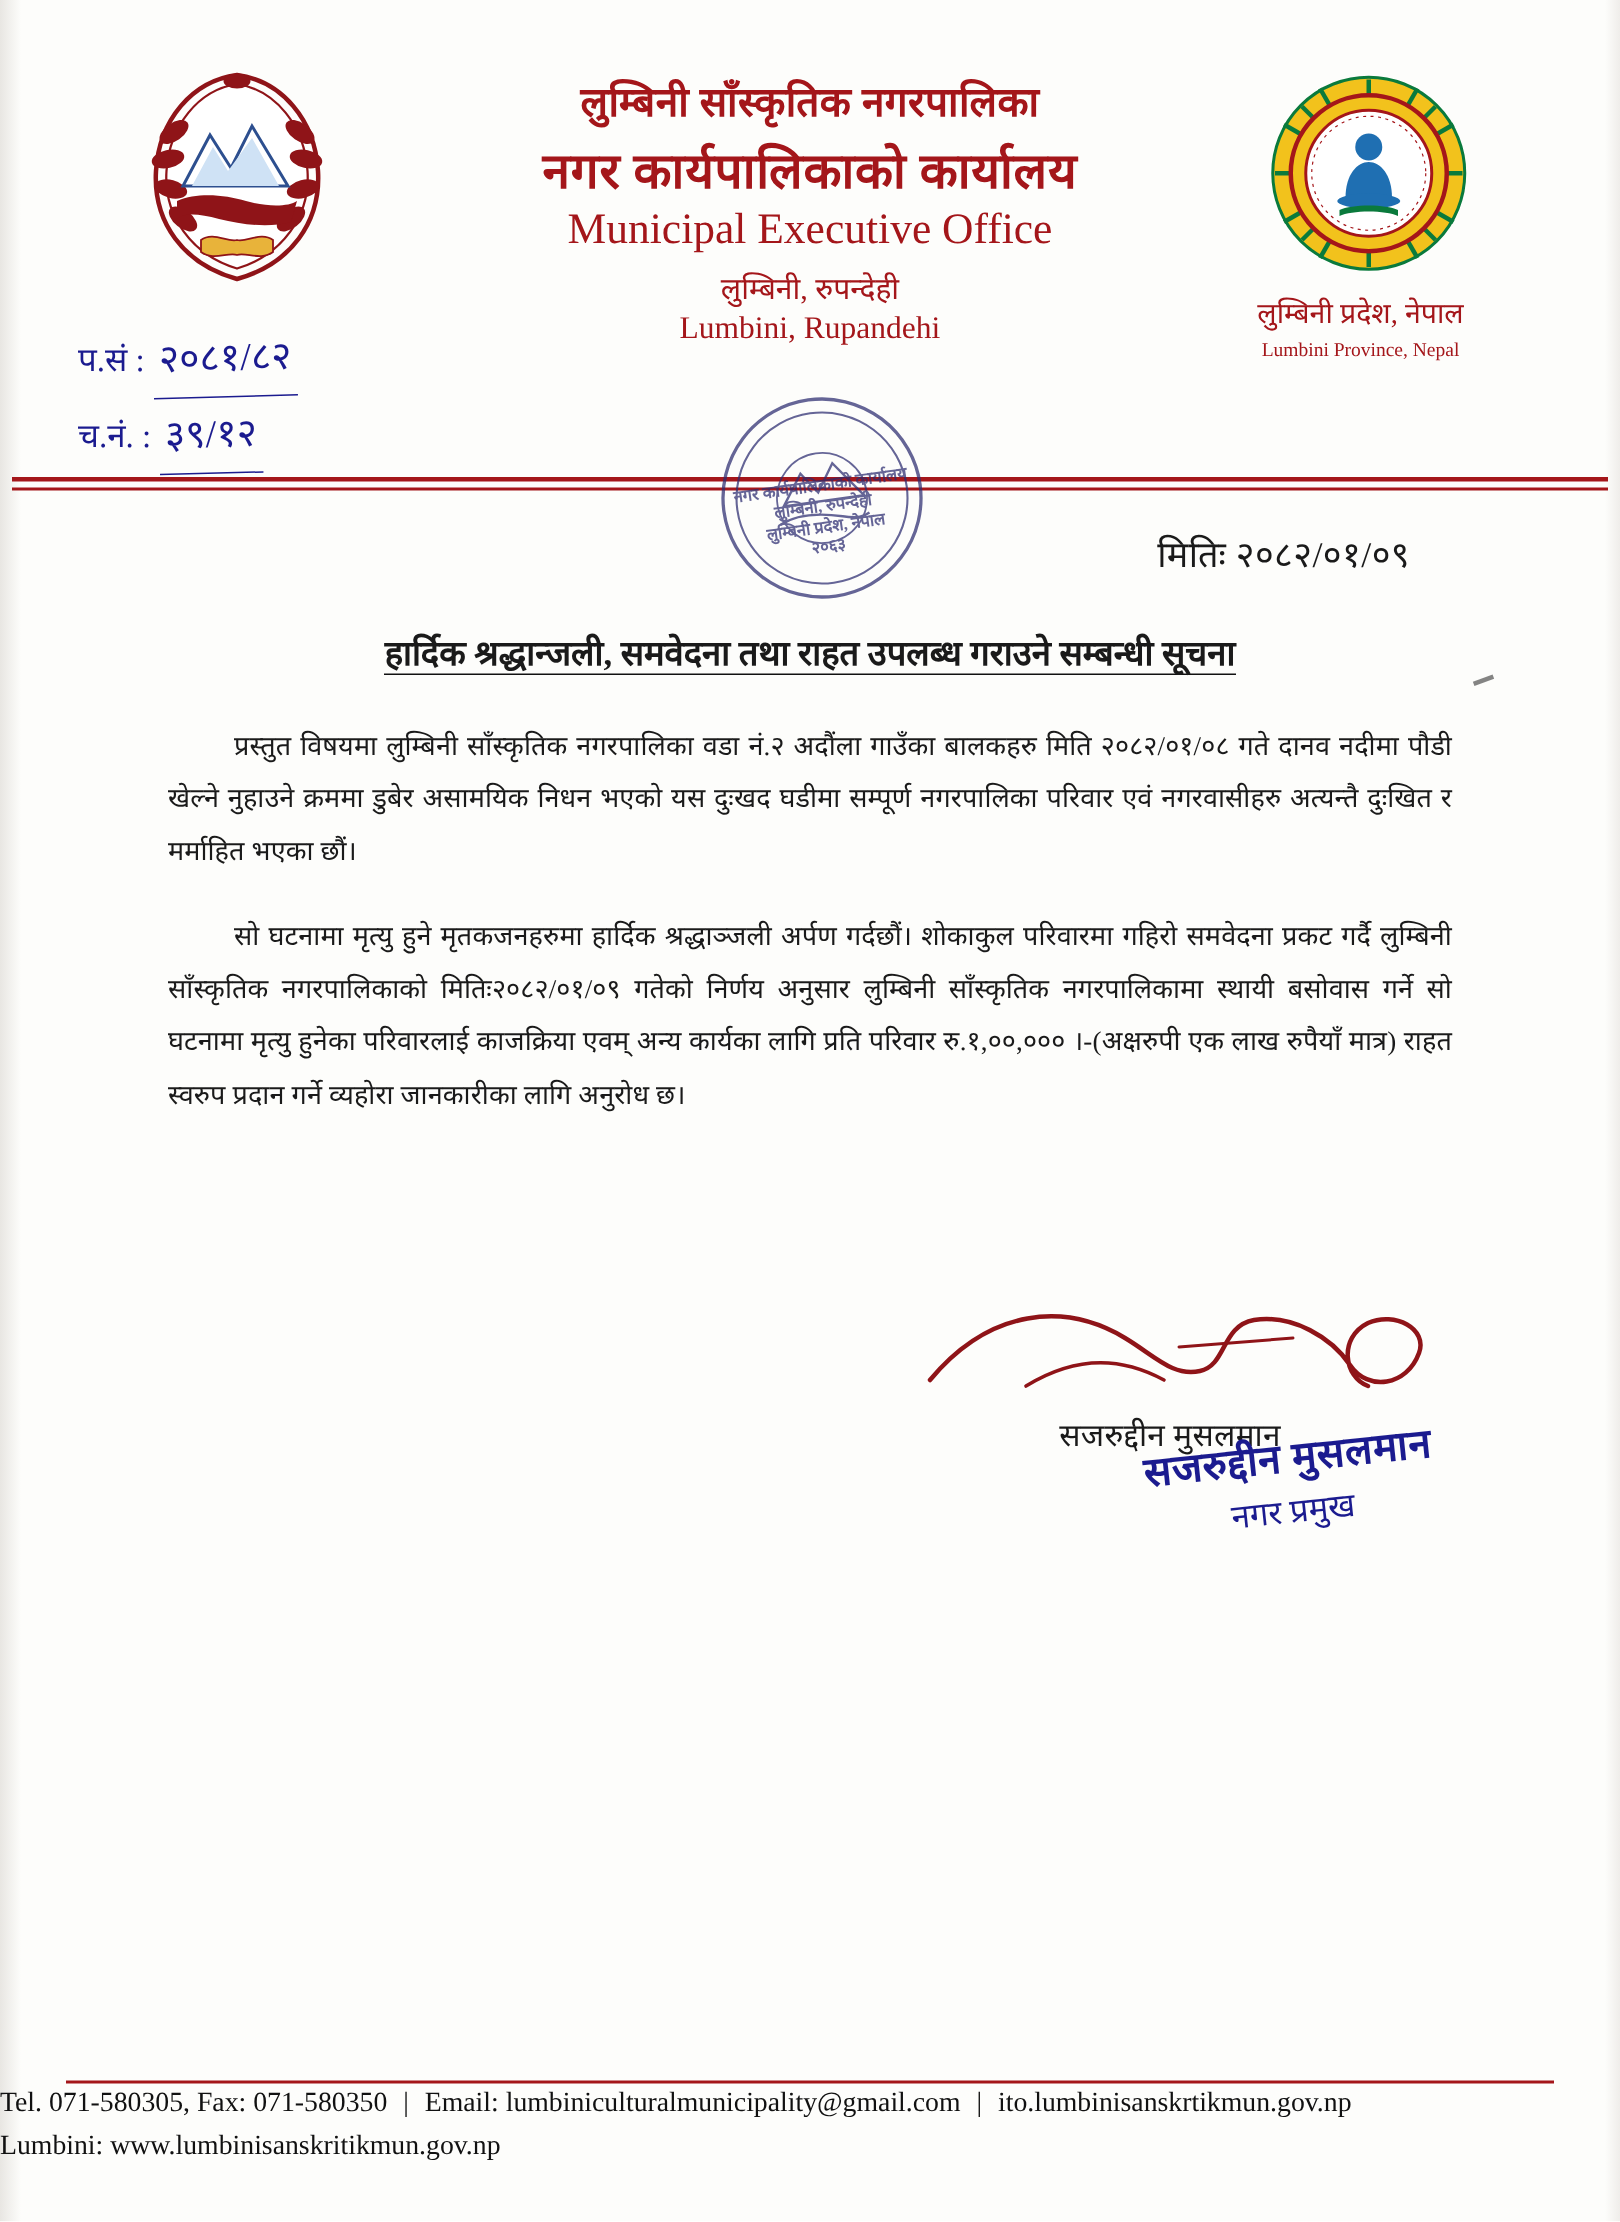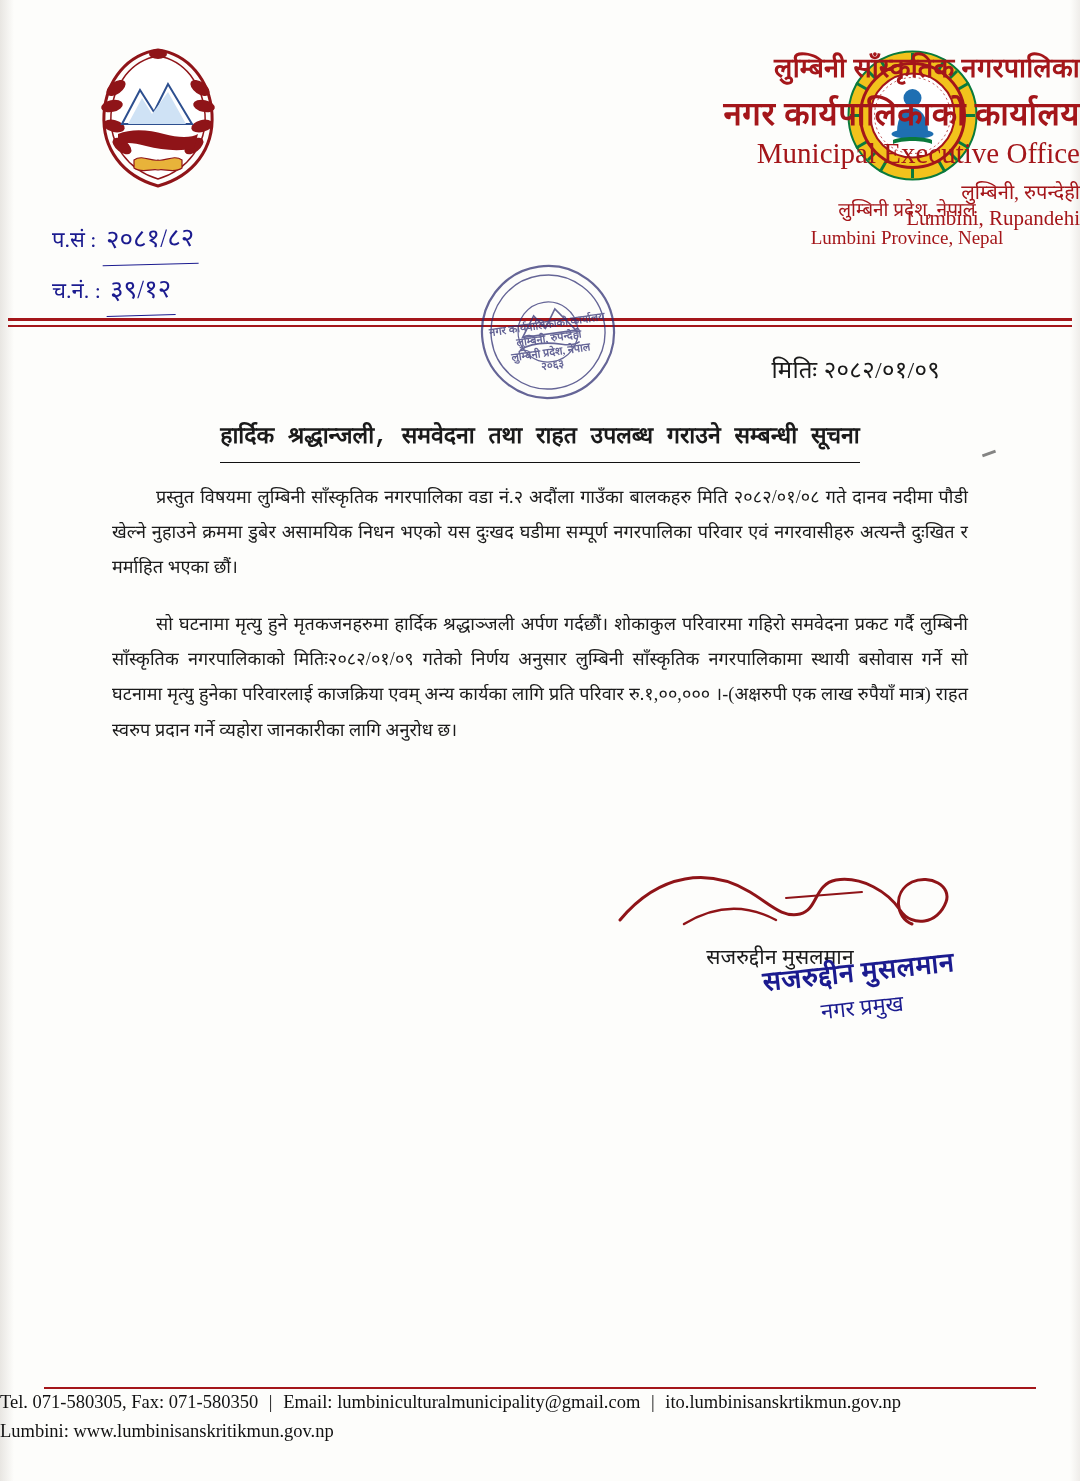--- a/index.html
+++ b/index.html
@@ -50,21 +50,21 @@
     right: 100px;
     top: 48px;
     width: 135px;
     height: 135px;
   }
   .header-center {
     position: absolute;
     left: 0;
     right: 0;
     top: 52px;
-    text-align: right;
+    text-align: center;
     color: #a4161a;
   }
   .hc-line1 {
     font-family: "Liberation Serif", serif;
     font-weight: bold;
     font-size: 27px;
     letter-spacing: 0.3px;
     line-height: 1.2;
   }
   .hc-line2 {
@@ -93,21 +93,21 @@
   .right-cap {
     position: absolute;
     right: 38px;
     top: 196px;
     width: 270px;
     text-align: center;
     color: #a4161a;
     font-size: 19px;
     line-height: 1.45;
   }
-  .right-cap .en { font-size: 19px; }
+  .right-cap .en { font-size: 13px; }
 
   
   .ref-block {
     position: absolute;
     left: 52px;
     top: 214px;
     color: #1b1b8f;
     font-size: 22px;
     line-height: 1.9;
   }
@@ -167,22 +167,21 @@
   .subject {
     position: absolute;
     left: 0; right: 0;
     top: 418px;
     text-align: center;
     font-size: 23px;
     font-weight: bold;
   }
   .subject span {
     border-bottom: 1.6px solid #111;
-    padding-bottom: 12px;
-    font-family: Liberation Mono, monospace;
+    padding-bottom: 1px;
   }
 
   .content {
     position: absolute;
     left: 112px;
     right: 112px;
     top: 480px;
   }
   .para {
     font-size: 18px;

